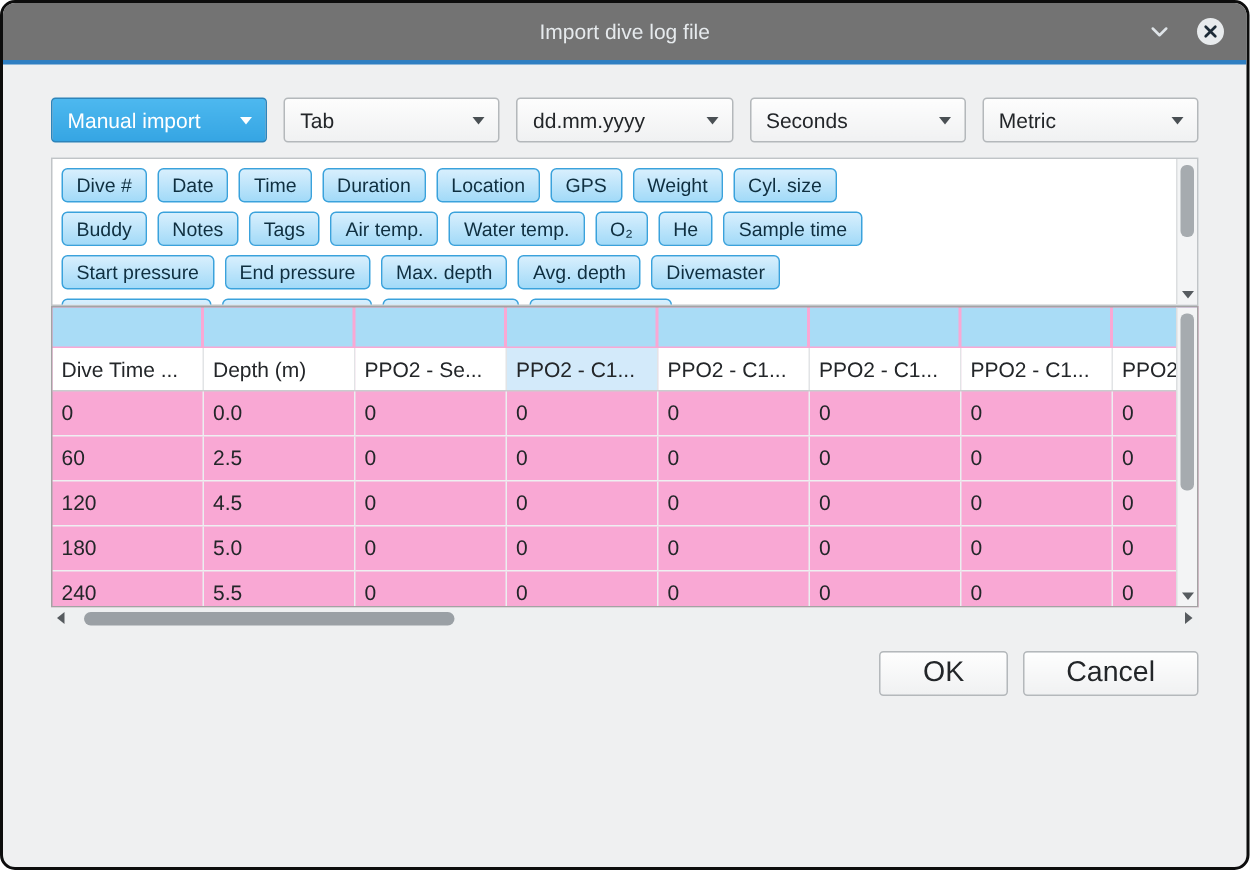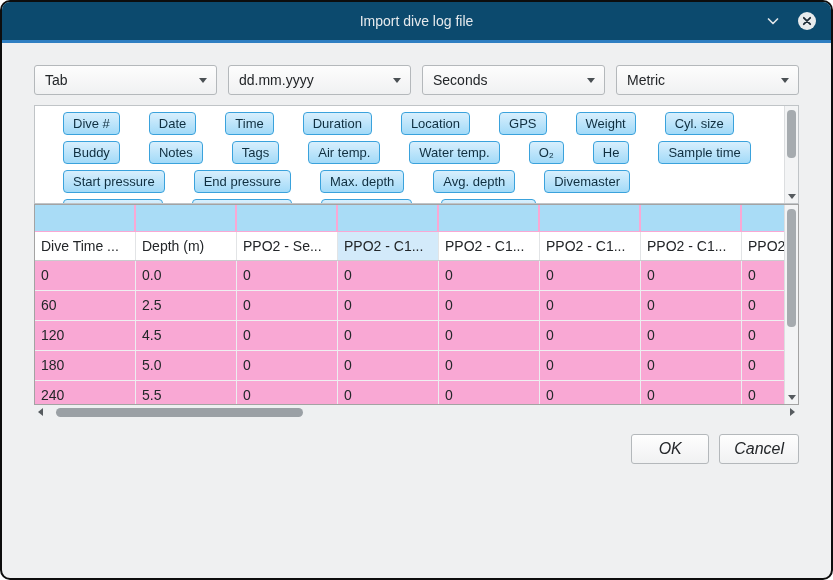--- a/index.html
+++ b/index.html
@@ -1,21 +1,21 @@
 <!DOCTYPE html>
 <html><head>
 <meta charset="utf-8">
 <style>
   html,body{margin:0;padding:0;background:#ffffff;width:833px;height:580px;
     font-family:"Liberation Sans","DejaVu Sans",sans-serif;-webkit-font-smoothing:antialiased;}
   *{box-sizing:border-box;cursor:default;}
   .window{position:absolute;inset:0;border:2px solid #0d0d0d;border-radius:10px;overflow:hidden;
     background:#eff0f1;display:flex;flex-direction:column;}
   
-  .titlebar{height:38px;flex:none;background:#0c4a6e;position:relative;display:flex;align-items:center;}
+  .titlebar{height:38px;flex:none;background:#737373;position:relative;display:flex;align-items:center;}
   .titlebar .title{position:absolute;left:0;right:0;text-align:center;color:#e6eaed;font-size:14px;}
   .tb-buttons{margin-left:auto;display:flex;align-items:center;gap:16px;padding-right:14px;z-index:2;}
   .tb-icon{display:flex;align-items:center;justify-content:center;}
   .accent-line{height:3px;flex:none;background:#2f7fc2;}
   
   .content{flex:1;padding:22px 32px 0;display:flex;flex-direction:column;}
   
   .toolbar{display:flex;gap:11px;margin-bottom:10px;}
   .combo{flex:1;height:30px;display:flex;align-items:center;justify-content:space-between;
     padding:0 9px 0 10px;background:linear-gradient(#fdfdfd,#f0f1f2);
@@ -23,21 +23,21 @@
   .combo-active{background:linear-gradient(#4db8ef,#35a5e3);border-color:#2d84ba;color:#fff;}
   .combo-arrow{width:0;height:0;border-left:4px solid transparent;border-right:4px solid transparent;
     border-top:5px solid #4a5054;margin-left:8px;flex:none;}
   .combo-active .combo-arrow{border-top-color:#fff;}
   
   .tagbox{position:relative;height:99px;flex:none;background:#fff;border:1px solid #c0c4c7;overflow:hidden;
     padding:6px 22px 0 6px;}
   .tag-row{display:flex;gap:7px;margin-bottom:6px;}
   .tag{height:23px;display:inline-flex;align-items:center;padding:0 9px;white-space:nowrap;flex:none;
     background:linear-gradient(#d8effd,#a2daf8);border:1px solid #3aa2dc;border-radius:4px;
-    font-size:13px;color:#0f2f40;margin-left:22px;}
+    font-size:13px;color:#0f2f40;}
   
   .vscroll{position:absolute;top:0;right:0;bottom:0;width:14px;background:#f3f4f5;border-left:1px solid #dcdee0;}
   .vthumb{position:absolute;left:2px;width:9px;border-radius:4px;background:#a6abaf;}
   .sb-arrow-down{position:absolute;bottom:4px;left:3px;width:0;height:0;
     border-left:4px solid transparent;border-right:4px solid transparent;border-top:5px solid #565b5f;}
   .instruction{margin:8px 1px 4px;font-size:14px;color:#232629;line-height:18px;}
   
   .tablebox{position:relative;height:201px;flex:none;background:#f9a8d4;border:1px solid #a3a3a3;overflow:hidden;}
   .tgrid{width:808px;}
   .drop-row{display:flex;height:26px;margin-bottom:1px;}
@@ -50,22 +50,22 @@
   .t-cell{width:101px;flex:none;padding-left:6px;line-height:29px;font-size:14px;color:#232629;
     border-right:1px solid #eceef0;border-bottom:1px solid #eef0f1;white-space:nowrap;overflow:hidden;}
   
   .hscroll{height:15px;flex:none;position:relative;background:#eef0f1;}
   .h-arrow{position:absolute;top:3px;width:0;height:0;border-top:4px solid transparent;border-bottom:4px solid transparent;}
   .h-arrow-left{left:4px;border-right:5px solid #565b5f;}
   .h-arrow-right{right:4px;border-left:5px solid #565b5f;}
   .h-thumb{position:absolute;left:22px;top:3px;width:247px;height:9px;border-radius:5px;background:#9aa0a5;}
   
   .footer{display:flex;justify-content:flex-end;gap:10px;margin-top:14px;}
-  .btn{min-width:78px;height:30px;padding:0 14px;background:linear-gradient(#fefefe,#f0f1f2);
-    border:1px solid #b4b8bb;border-radius:3px;font-size:16px;color:#232629;font-family:inherit;font-style:italic;}
+  .btn{min-width:78px;height:30px;padding:0 28px;background:linear-gradient(#fefefe,#f0f1f2);
+    border:1px solid #b4b8bb;border-radius:3px;font-size:19px;color:#232629;font-family:inherit;}
 </style>
 </head>
 <body>
 
 <div class="window">
 
   <div class="titlebar">
     <div class="title">Import dive log file</div>
     <div class="tb-buttons">
       <span class="tb-icon">
@@ -79,20 +79,24 @@
           <path d="M6.8 6.8 13.2 13.2 M13.2 6.8 6.8 13.2" stroke="#1d2b37" stroke-width="1.8" stroke-linecap="round"></path>
         </svg>
       </span>
     </div>
   </div>
   <div class="accent-line"></div>
 
   <div class="content">
 
     <div class="toolbar" id="toolbar">
+        <div class="combo combo-active">
+          <span>Manual import</span>
+          <span class="combo-arrow"></span>
+        </div>
         <div class="combo">
           <span>Tab</span>
           <span class="combo-arrow"></span>
         </div>
         <div class="combo">
           <span>dd.mm.yyyy</span>
           <span class="combo-arrow"></span>
         </div>
         <div class="combo">
           <span>Seconds</span>

